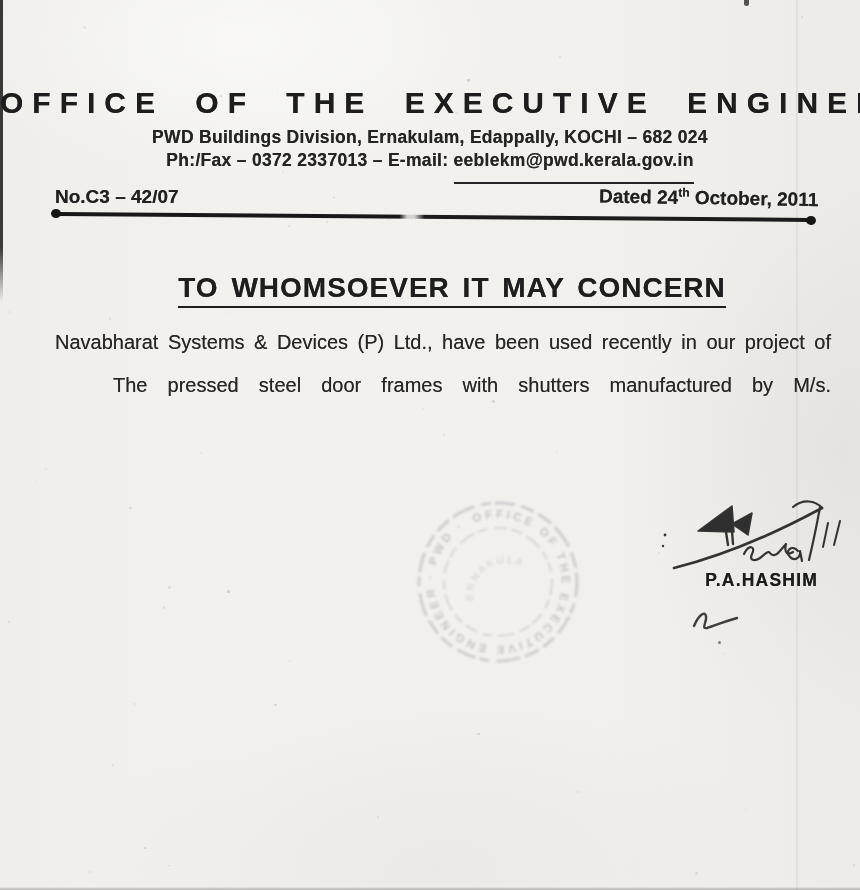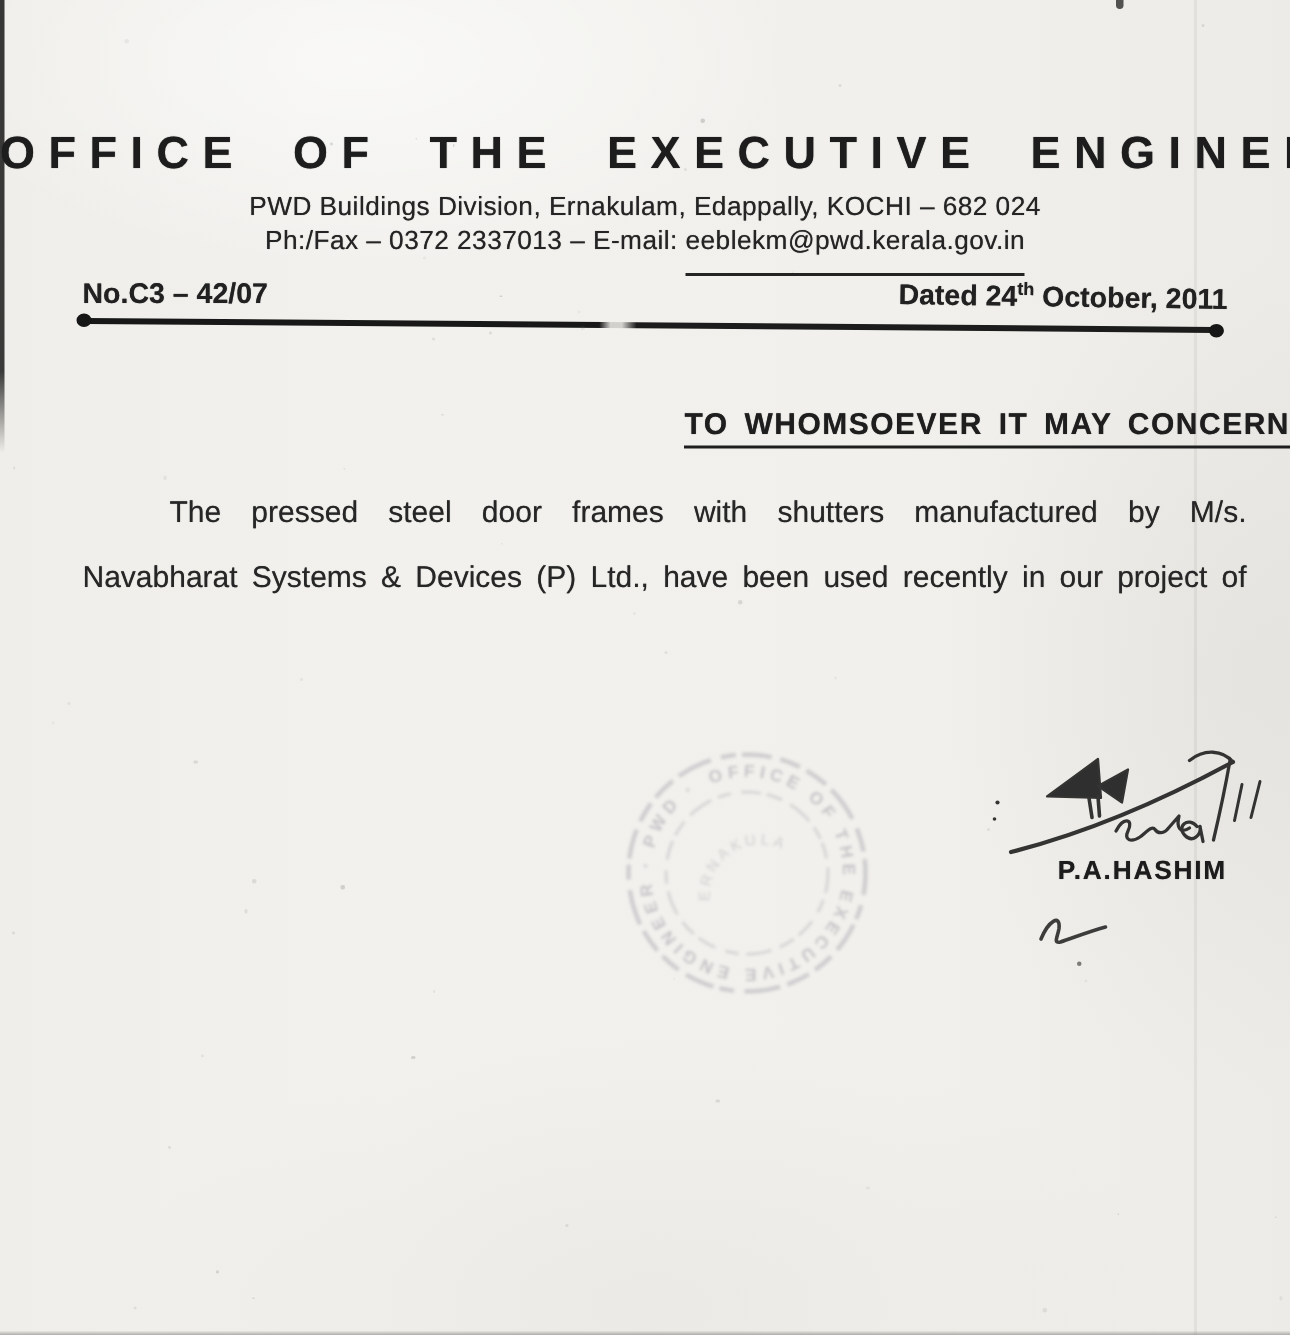--- a/index.html
+++ b/index.html
@@ -40,21 +40,21 @@
   }
 
   
   .letterhead { position: absolute; top: 86px; left: 0; width: 100%; text-align: center; }
   .office-title {
     font-size: 30px; font-weight: bold; letter-spacing: 9px; word-spacing: 14px;
     color: #1d1d1d; white-space: nowrap;
     text-shadow: 0 0 0.6px rgba(20,20,20,.8);
   }
   .addr-line {
-    margin-top: 7px; font-size: 17.5px; font-weight: normal; letter-spacing: .3px;
+    margin-top: 7px; font-size: 17.5px; font-weight: bold; letter-spacing: .3px;
     color: #242424; text-shadow: 0 0 0.5px rgba(25,25,25,.7);
   }
   .phone-line { margin-top: 2px; }
   .email { border-bottom: 2px solid #242424; padding-bottom: 12px; }
 
   
   .ref-row {
     position: absolute; top: 186px; left: 55px; right: 42px;
     display: flex; justify-content: space-between; align-items: flex-start;
     font-size: 19px; font-weight: bold; color: #212121;
@@ -73,22 +73,22 @@
   }
   .rule::before, .rule::after {
     content: ""; position: absolute; width: 10px; height: 9px; border-radius: 50%;
     background: #161616; top: -3px;
   }
   .rule::before { left: -4px; }
   .rule::after { right: -4px; top: -2px; }
 
   
   .subject {
-    position: absolute; top: 272px; width: 100%; text-align: right;
-    font-size: 20px; font-weight: bold; letter-spacing: 1px; word-spacing: 4px;
+    position: absolute; top: 272px; width: 100%; text-align: center;
+    font-size: 28px; font-weight: bold; letter-spacing: 1px; word-spacing: 4px;
     color: #1e1e1e; text-shadow: 0 0 0.5px rgba(20,20,20,.75); padding-left: 44px;
   }
   .subject span {
     border-bottom: 2.5px solid #1e1e1e; padding-bottom: 3px;
   }
 
   
   .body-text {
     position: absolute; top: 321px; left: 55px; width: 776px;
     font-size: 20px; line-height: 42.5px; color: #262626;
@@ -134,22 +134,22 @@
 
   <div class="ref-row">
     <div class="ref-number">No.C3 – 42/07</div>
     <div class="ref-date"><span>Dated 24</span><sup>th</sup><span> October, 2011</span></div>
   </div>
   <div class="rule"></div>
 
   <div class="subject"><span>TO WHOMSOEVER IT MAY CONCERN</span></div>
 
   <div class="body-text">
+    <div class="body-line">Navabharat Systems &amp; Devices (P) Ltd., have been used recently in our project of</div>
     <div class="body-line first">The pressed steel door frames with shutters manufactured by M/s.</div>
-    <div class="body-line">Navabharat Systems &amp; Devices (P) Ltd., have been used recently in our project of</div>
   </div>
 
   <svg class="stamp" viewBox="0 0 176 176">
     <defs>
       <filter id="stampblur" x="-10%" y="-10%" width="120%" height="120%">
         <feGaussianBlur stdDeviation="0.9"></feGaussianBlur>
       </filter>
       <path id="arcOuter" d="M 88,24 A 64,64 0 1,1 87.9,24" fill="none"></path>
       <path id="arcInner" d="M 58,96 A 34,34 0 0,1 120,88" fill="none"></path>
     </defs>

